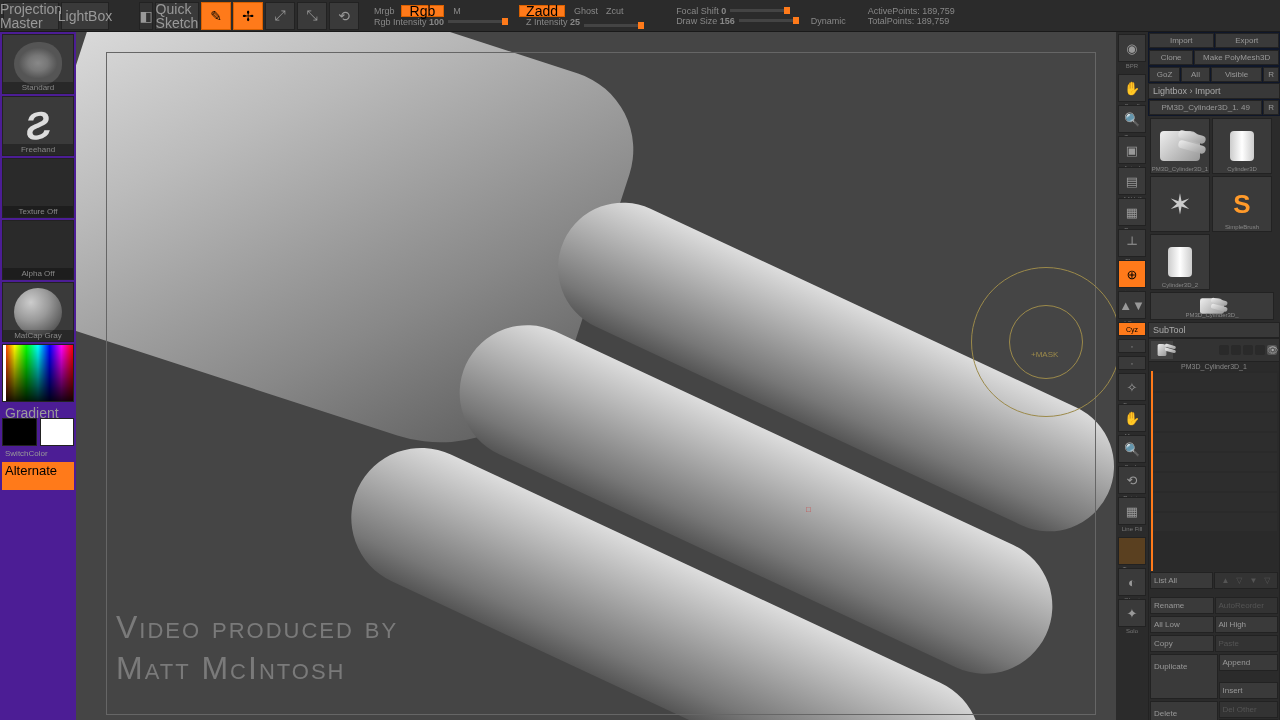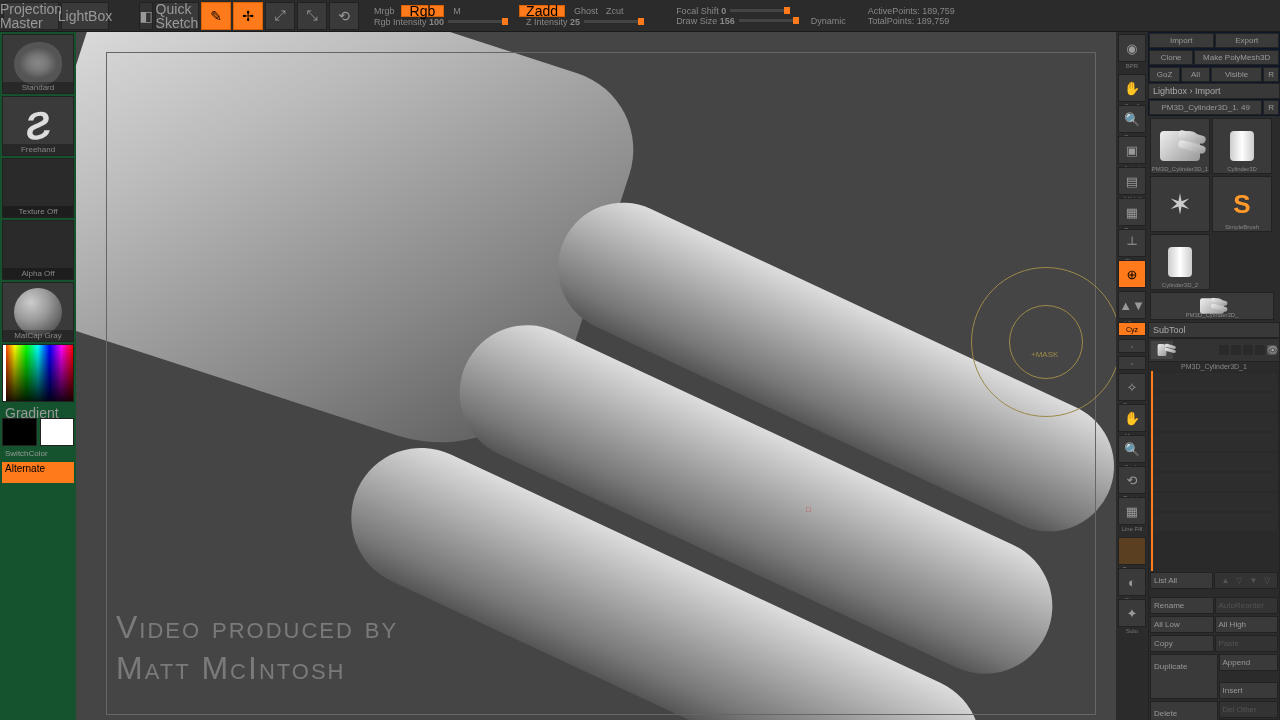--- a/index.html
+++ b/index.html
@@ -5,34 +5,34 @@
 *{margin:0;padding:0;box-sizing:border-box;font-family:Arial,sans-serif;user-select:none}
 body{background:#2b2b2b;width:1280px;height:720px;overflow:hidden;color:#aaa;font-size:9px;position:relative}
 .topbar{height:32px;background:#2b2b2b;display:flex;align-items:center;padding:0 2px;border-bottom:1px solid #1a1a1a}
 .tbtn{background:#3a3a3a;border:1px solid #222;padding:3px 6px;margin:0 1px;font-size:14px;color:#999;cursor:pointer;height:26px;display:flex;align-items:center;justify-content:center}
 .tbtn.orange{background:#ff7a1a;color:#000;border-color:#d96000}
 .tbtn.sq{width:30px;height:28px;font-size:14px}
 .tlabel{font-size:9px;color:#888;margin-left:8px}
 .tslider{width:60px;height:3px;background:#444;margin:0 4px;position:relative}
 .tslider::after{content:'';position:absolute;right:0;top:-2px;width:6px;height:7px;background:#ff7a1a}
 .main{display:flex;height:688px}
-.leftcol{width:76px;background:#14532d;padding:2px;display:flex;flex-direction:column;gap:2px}
+.leftcol{width:76px;background:#4c1d95;padding:2px;display:flex;flex-direction:column;gap:2px}
 .lbox{background:#3a3a3a;border:1px solid #222;display:flex;align-items:center;justify-content:center;position:relative}
 .lbox.big{height:60px}
 .lbox .cap{position:absolute;bottom:0;left:0;right:0;font-size:8px;color:#888;text-align:center;background:rgba(0,0,0,.3);padding:1px}
 .brushprev{width:48px;height:44px;background:radial-gradient(ellipse 40% 35% at 50% 48%,#888 0%,#777 50%,#555 100%);border-radius:50% 45% 48% 50%}
 .stroke{font-size:38px;color:#ddd;font-style:italic;font-weight:bold;transform:rotate(-10deg)}
 .matball{width:48px;height:48px;border-radius:50%;background:radial-gradient(circle at 35% 30%,#ccc 0%,#999 40%,#555 80%,#333 100%)}
 .colorpick{height:58px;background:linear-gradient(to right,#f00,#ff0,#0f0,#0ff,#00f,#f0f,#f00),linear-gradient(to bottom,rgba(255,255,255,0),rgba(0,0,0,.9));background-blend-mode:multiply;position:relative}
 .cpwhite{position:absolute;top:0;left:0;width:3px;height:100%;background:#fff}
 .grad{height:12px;font-size:14px;padding:1px 3px;color:#999}
 .bwrow{display:flex;height:28px;gap:3px}
 .bwrow div{flex:1;border:1px solid #222}
 .swc{height:12px;font-size:8px;padding:1px 3px;color:#999}
-.alt{height:21px;background:#ff7a1a;color:#000;font-size:10px;padding:1px 3px}
+.alt{height:28px;background:#ff7a1a;color:#000;font-size:13px;padding:1px 3px}
 
 .viewport{flex:1;background:#454545;position:relative;overflow:hidden}
 .vpframe{position:absolute;top:20px;left:30px;right:20px;bottom:5px;border:1px solid #666}
 .cursor-ring{position:absolute;top:235px;left:895px;width:150px;height:150px;border:1px solid #9c8a4a;border-radius:50%}
 .cursor-ring2{position:absolute;top:273px;left:933px;width:74px;height:74px;border:1px solid #9c8a4a;border-radius:50%}
 .cursor-lbl{position:absolute;top:318px;left:955px;font-size:8px;color:#9c8a4a}
 .redx{position:absolute;top:473px;left:730px;color:#c44;font-size:8px}
 .watermark{position:absolute;left:40px;bottom:30px;font-family:'Trajan Pro',Georgia,serif;color:rgba(220,220,220,.35);font-size:32px;letter-spacing:2px;line-height:1.3;font-variant:small-caps}
 
 
@@ -100,21 +100,21 @@
       <span class="tlabel"><span>Rgb Intensity</span> <b>100</b></span>
       <div class="tslider"></div>
     </div>
   </div>
   <div style="display:flex;flex-direction:column;margin-left:6px">
     <div style="display:flex;align-items:center">
       <span class="tbtn orange" style="height:12px;padding:1px 6px">Zadd</span>
       <span class="tlabel">Ghost</span>
       <span class="tlabel">Zcut</span>
     </div>
-    <div style="display:flex;align-items:center">
+    <div style="display:flex;align-items:flex-end">
       <span class="tlabel"><span>Z Intensity</span> <b>25</b></span>
       <div class="tslider"></div>
     </div>
   </div>
   <div style="display:flex;flex-direction:column;margin-left:20px">
     <div style="display:flex;align-items:center">
       <span class="tlabel"><span>Focal Shift</span> <b>0</b></span>
       <div class="tslider"></div>
     </div>
     <div style="display:flex;align-items:center">

